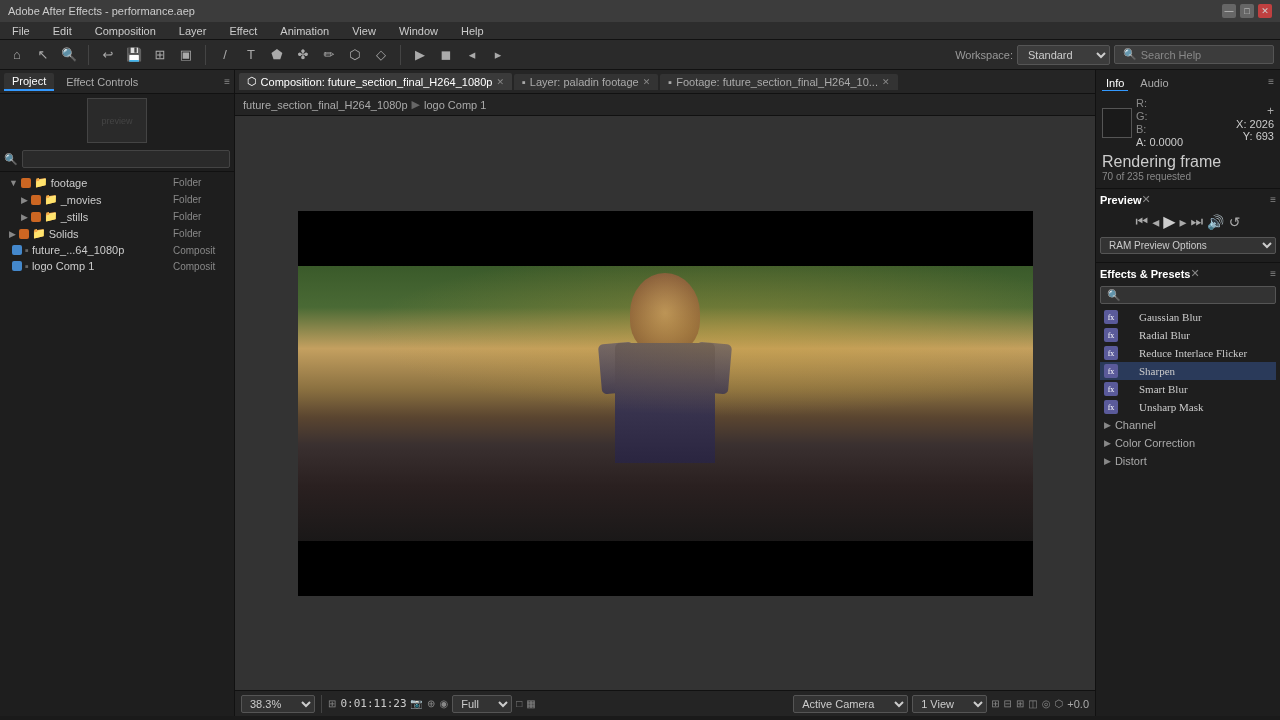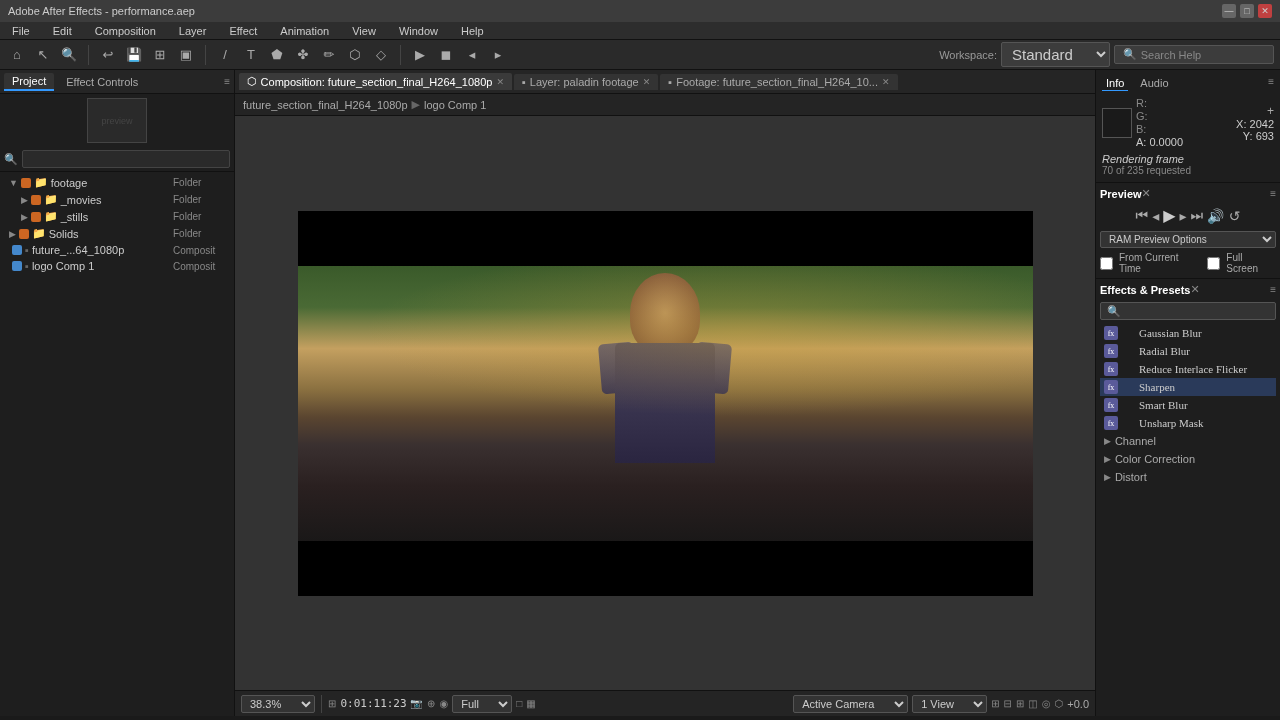--- a/index.html
+++ b/index.html
@@ -69,21 +69,21 @@
       font-size: 13px;
       border-radius: 2px;
     }
     .toolbar-sep { width: 1px; height: 20px; background: #444; margin: 0 4px; }
     .workspace-label { color: #999; font-size: 11px; margin-left: auto; }
     .workspace-dropdown {
       background: #3c3c3c;
       border: 1px solid #555;
       color: #ccc;
       padding: 2px 20px 2px 6px;
-      font-size: 15px;
+      font-size: 11px;
       border-radius: 2px;
       cursor: pointer;
       position: relative;
     }
     .search-help {
       background: #3c3c3c;
       border: 1px solid #555;
       color: #888;
       padding: 2px 8px;
       font-size: 11px;
@@ -394,21 +394,21 @@
       width: 30px; height: 30px;
       background: #1a1a1a;
       border: 1px solid #555;
       flex-shrink: 0;
     }
     .info-values { flex: 1; }
     .info-val-row { display: flex; gap: 4px; align-items: center; margin-bottom: 1px; }
     .info-label { color: #888; min-width: 14px; }
     .info-val { color: #ccc; }
     .crosshair { color: #aaa; font-size: 12px; }
-    .rendering-text { font-size: 11px; color: #ccc; margin-top: 4px; font-style: italic; }
+    .rendering-text { font-size: 16px; color: #ccc; margin-top: 4px; }
     .rendering-sub { font-size: 10px; color: #888; }
 
     
     .preview-panel {
       border-bottom: 1px solid #111;
       padding: 4px;
     }
     .preview-header {
       display: flex;
       align-items: center;
@@ -742,21 +742,21 @@
           <div class="info-val-row">
             <span class="info-label">B:</span>
             <span class="info-val"></span>
           </div>
           <div class="info-val-row">
             <span class="info-val">A: 0.0000</span>
           </div>
         </div>
         <div style="display:flex; flex-direction:column; align-items:flex-end; font-size:11px;">
           <span class="crosshair">+</span>
-          <span style="color:#ccc;">X: 2042</span>
+          <span style="color:#ccc;">X: 2026</span>
           <span style="color:#ccc;">Y: 693</span>
         </div>
       </div>
       <div class="rendering-text">Rendering frame</div>
       <div class="rendering-sub">70 of 235 requested</div>
     </div>
 
     <div class="preview-panel">
       <div class="preview-header">
         <span class="preview-title">Preview</span>
@@ -770,26 +770,20 @@
         <button class="prev-btn">▸</button>
         <button class="prev-btn">⏭</button>
         <button class="prev-btn">🔊</button>
         <button class="prev-btn">↺</button>
       </div>
       <div style="margin-bottom:4px;">
         <select class="preview-dropdown" style="width:100%;">
           <option>RAM Preview Options</option>
         </select>
       </div>
-      <div class="preview-from-row">
-        <input type="checkbox" class="prev-checkbox" style="">
-        <span>From Current Time</span>
-        <input type="checkbox" class="prev-checkbox" style="">
-        <span>Full Screen</span>
-      </div>
     </div>
 
     <div class="effects-panel">
       <div class="effects-header">
         <span class="effects-title">Effects &amp; Presets</span>
         <span style="color:#888; cursor:pointer;">✕</span>
         <span class="panel-menu-btn">≡</span>
       </div>
       <input type="text" class="effects-search" placeholder="🔍" style="">
 

